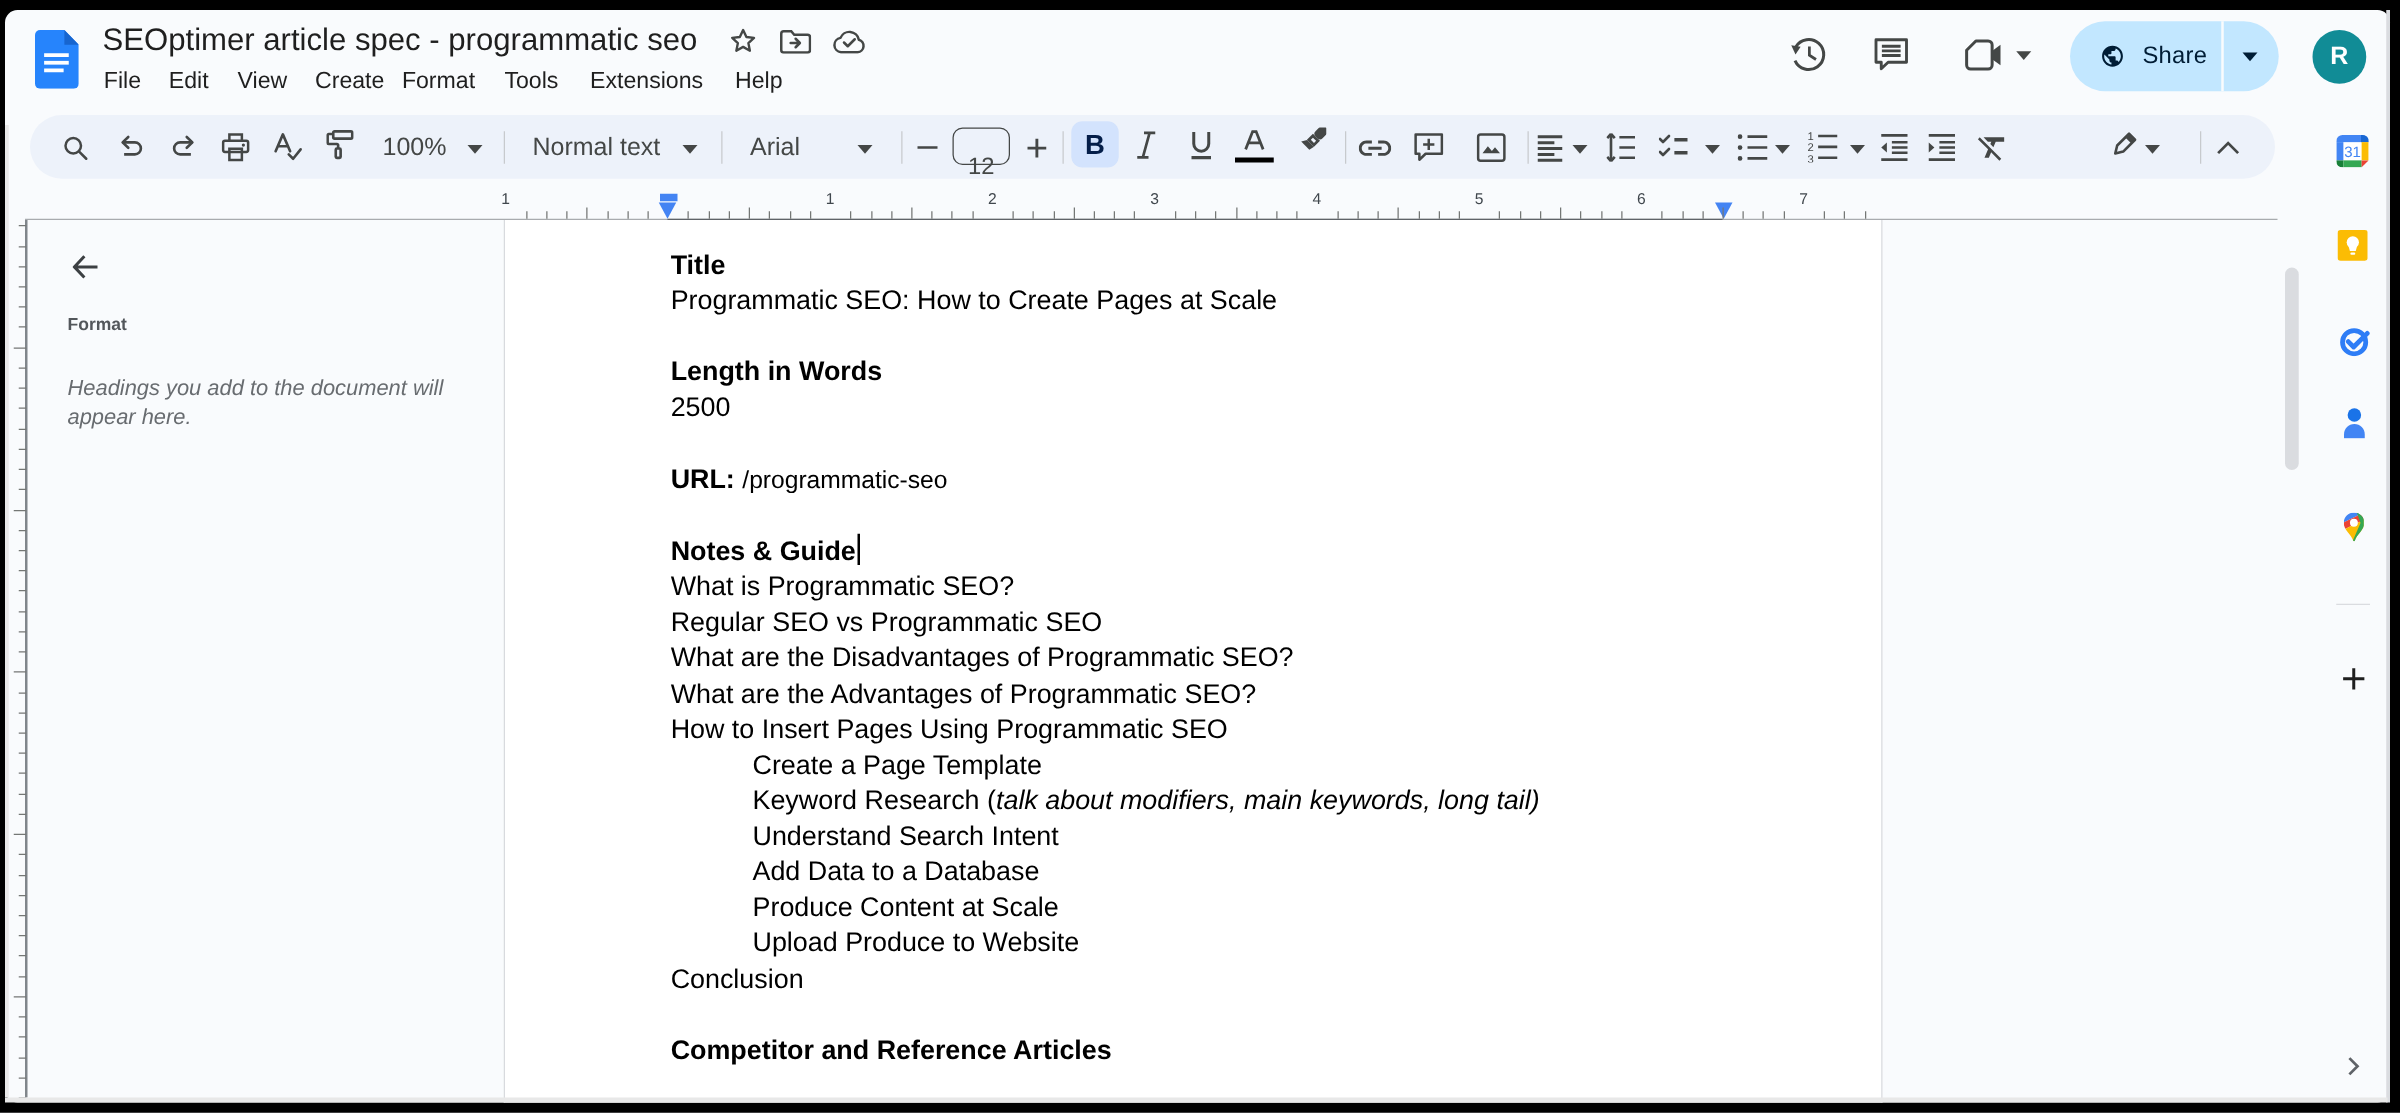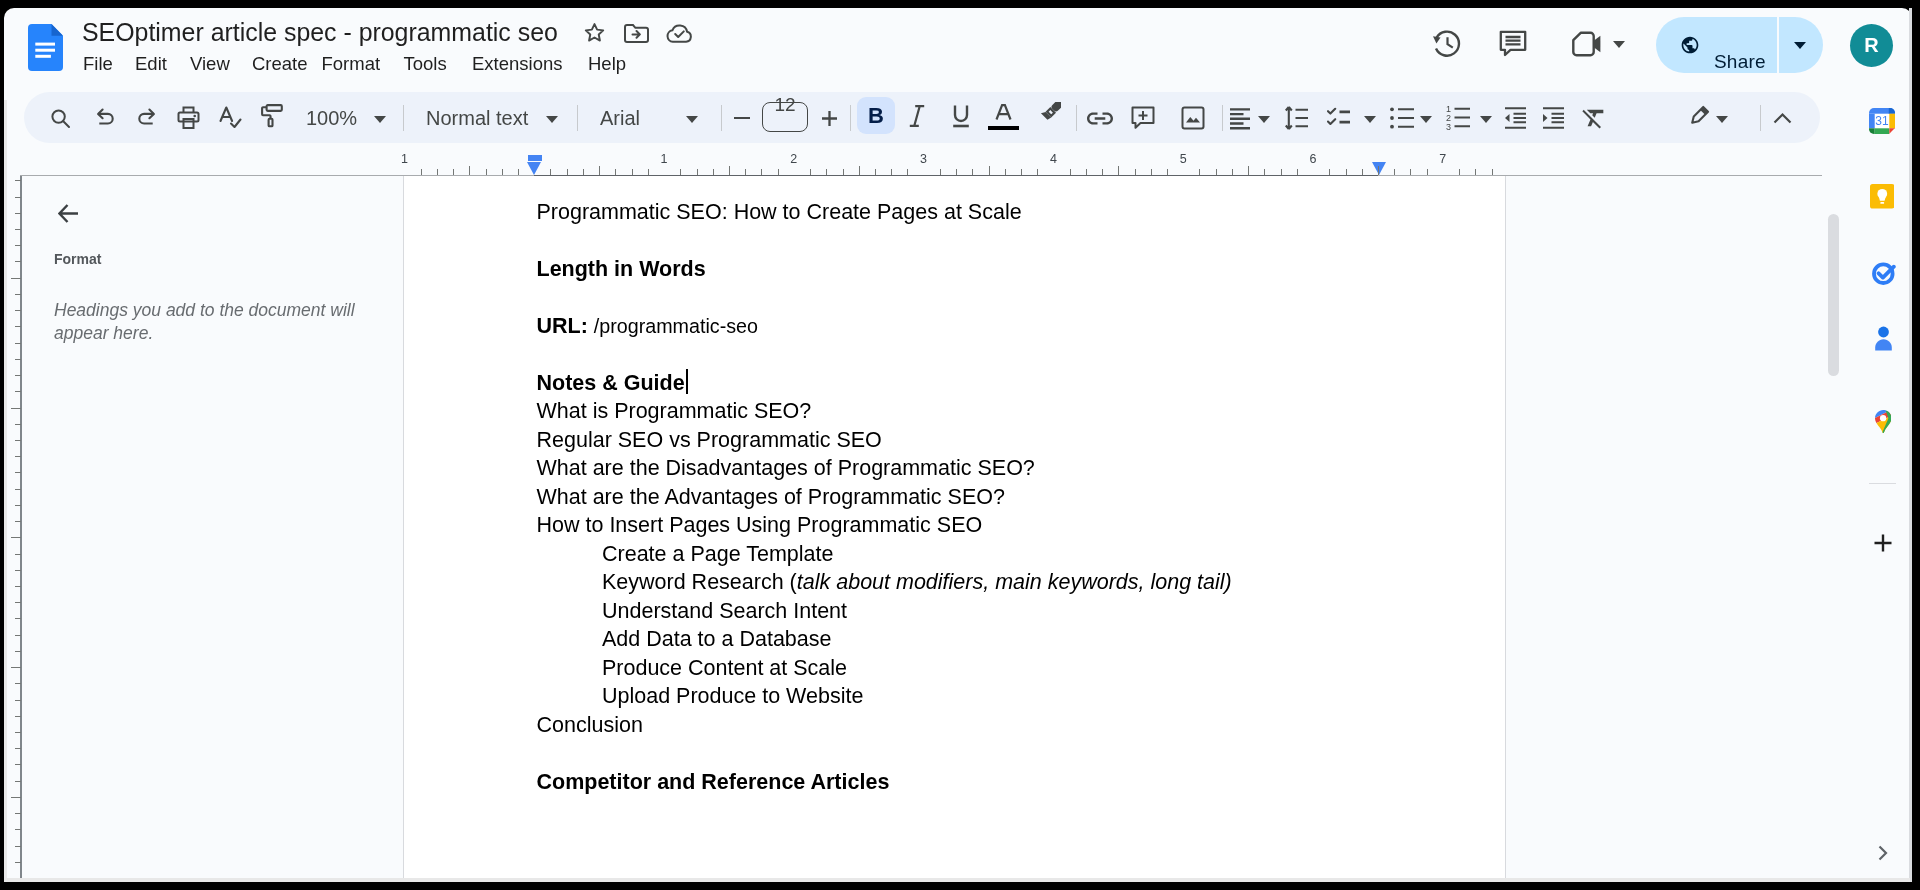--- a/index.html
+++ b/index.html
@@ -74,21 +74,21 @@
     <path d="M21.7 9.7 L28.4 4.8 V21.2 L21.7 16.3 Z" fill="#444746" stroke="none"></path>
   </svg>
 </div>
 <div class="caret" style="left:1612.5px; top:41px;"></div>
 <div class="abs" style="left:1656px; top:17px; width:167px; height:56px; border-radius:28px; background:#c2e7ff;"></div>
 <div class="ic" style="left:1680px; top:35px;">
   <svg width="20" height="20" viewBox="0 0 24 24" fill="#001d35">
     <path d="M12 2C6.48 2 2 6.48 2 12s4.48 10 10 10 10-4.48 10-10S17.52 2 12 2zM4 12c0-.61.08-1.21.21-1.78L8.99 15v1c0 1.1.9 2 2 2v1.93C7.06 19.43 4 16.07 4 12zm13.89 5.4c-.26-.81-1-1.4-1.9-1.4h-1v-3c0-.55-.45-1-1-1h-6v-2h2c.55 0 1-.45 1-1V7h2c1.1 0 2-.9 2-2v-.41C17.92 5.77 20 8.65 20 12c0 2.08-.81 3.98-2.11 5.4z"></path>
   </svg>
 </div>
-<div class="abs" style="left:1714px; top:52px; font-size:19px; line-height:20px; color:#001d35; letter-spacing:.2px;">Share</div>
+<div class="abs" style="left:1714px; top:35px; font-size:19px; line-height:20px; color:#001d35; letter-spacing:.2px;">Share</div>
 <div class="abs" style="left:1777px; top:17px; width:1.5px; height:56px; background:#f9fbfd;"></div>
 <div class="caret" style="left:1793.5px; top:42px; border-top-color:#001d35;"></div>
 <div class="abs" style="left:1850px; top:23.5px; width:43px; height:43px; border-radius:50%; background:#118c96; color:#fff; font-size:20px; font-weight:bold; text-align:center; line-height:43px;">R</div>
 
 <div class="abs" style="left:24px; top:92px; width:1796px; height:51px; border-radius:26px; background:#edf2fa;"></div>
 <div class="ic" style="left:50px; top:108px;">
   <svg width="21" height="21" viewBox="0 0 21 21" fill="none" stroke="#444746" stroke-width="2">
     <circle cx="8.6" cy="8.6" r="6.2"></circle>
       <path d="M13.3 13.3 L19 19" stroke-linecap="round"></path>
   </svg>
@@ -130,21 +130,21 @@
 <div class="caret" style="left:373.5px; top:116px;"></div>
 <div class="divider" style="left:402.5px;"></div>
 <div class="tbt" style="left:426px;">Normal text</div>
 <div class="caret" style="left:545.5px; top:116px;"></div>
 <div class="divider" style="left:577px;"></div>
 <div class="tbt" style="left:600px;">Arial</div>
 <div class="caret" style="left:686px; top:116px;"></div>
 <div class="divider" style="left:720.5px;"></div>
 <div class="abs" style="left:734px; top:116.8px; width:16px; height:2.4px; background:#444746;"></div>
 <div class="abs" style="left:762px; top:102px; width:46px; height:30px; border:1.7px solid #444746; border-radius:8px;"></div>
-<div class="abs" style="left:762px; top:94px; width:46px; font-size:19px; color:#444746; text-align:center; line-height:22px;">12</div>
+<div class="abs" style="left:762px; top:123px; width:46px; font-size:19px; color:#444746; text-align:center; line-height:22px;">12</div>
 <div class="ic" style="left:820.5px; top:109.5px;">
   <svg width="17" height="17" viewBox="0 0 17 17">
       <path d="M8.5 1 V16 M1 8.5 H16" stroke="#444746" stroke-width="2.3"></path>
     </svg>
 </div>
 <div class="divider" style="left:850px;"></div>
 <div class="abs" style="left:857px; top:97px; width:38px; height:37px; border-radius:9px; background:#d3e3fd;"></div>
 <div class="abs" style="left:857px; top:103px; width:38px; text-align:center; font-size:22px; font-weight:bold; color:#041e49; line-height:26px;">B</div>
 <div class="ic" style="left:908px; top:104px;">
   <svg width="18" height="24" viewBox="0 0 18 24" fill="none" stroke="#444746" stroke-width="2.2">
@@ -383,23 +383,25 @@
 
 <div class="abs" style="left:403px; top:176px; width:1103px; height:706px; background:#fff; border-left:1px solid #d8dade; border-right:1px solid #d8dade;"></div>
 <div class="ic" style="left:58px; top:203px;">
   <svg width="21" height="21" viewBox="0 0 21 21" fill="none" stroke="#3c4043" stroke-width="2.4">
     <path d="M20 10.5 H2 M9.5 2 L1.5 10.5 L9.5 19"></path>
   </svg>
 </div>
 <div class="abs" style="left:54px; top:252px; font-size:14px; font-weight:bold; color:#53575b; line-height:15px;">Format</div>
 <div class="abs" style="left:54px; top:299px; width:330px; font-size:17.5px; font-style:italic; color:#686c70; line-height:23px;">Headings you add to the document will appear here.</div>
 <div class="abs" id="doc" style="left:536.5px; top:197.5px; width:900px; font-size:21.5px; color:#000; line-height:28.5px;">
+  <div><b>Title</b></div>
   <div>Programmatic SEO: How to Create Pages at Scale</div>
   <div>&nbsp;</div>
   <div><b>Length in Words</b></div>
+  <div>2500</div>
   <div>&nbsp;</div>
   <div><b>URL:</b> <span style="font-size:19.7px;">/programmatic-seo</span></div>
   <div>&nbsp;</div>
   <div><b>Notes &amp; Guide</b><span style="display:inline-block; width:2px; height:25px; background:#000; vertical-align:-4px; margin-left:1px;"></span></div>
   <div>What is Programmatic SEO?</div>
   <div>Regular SEO vs Programmatic SEO</div>
   <div>What are the Disadvantages of Programmatic SEO?</div>
   <div>What are the Advantages of Programmatic SEO?</div>
   <div>How to Insert Pages Using Programmatic SEO</div>
   <div style="padding-left:65.5px;">Create a Page Template</div>

